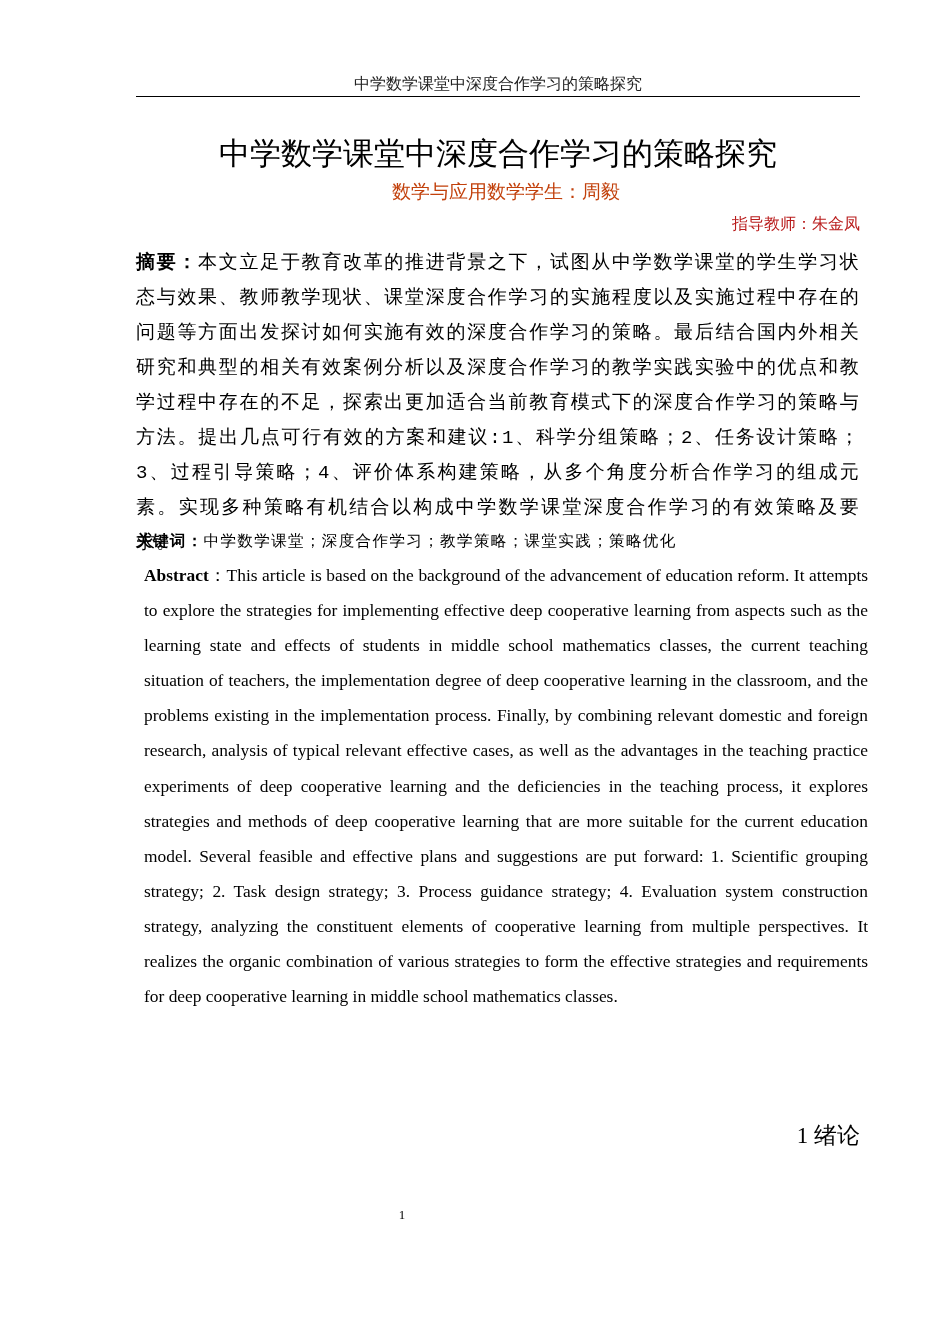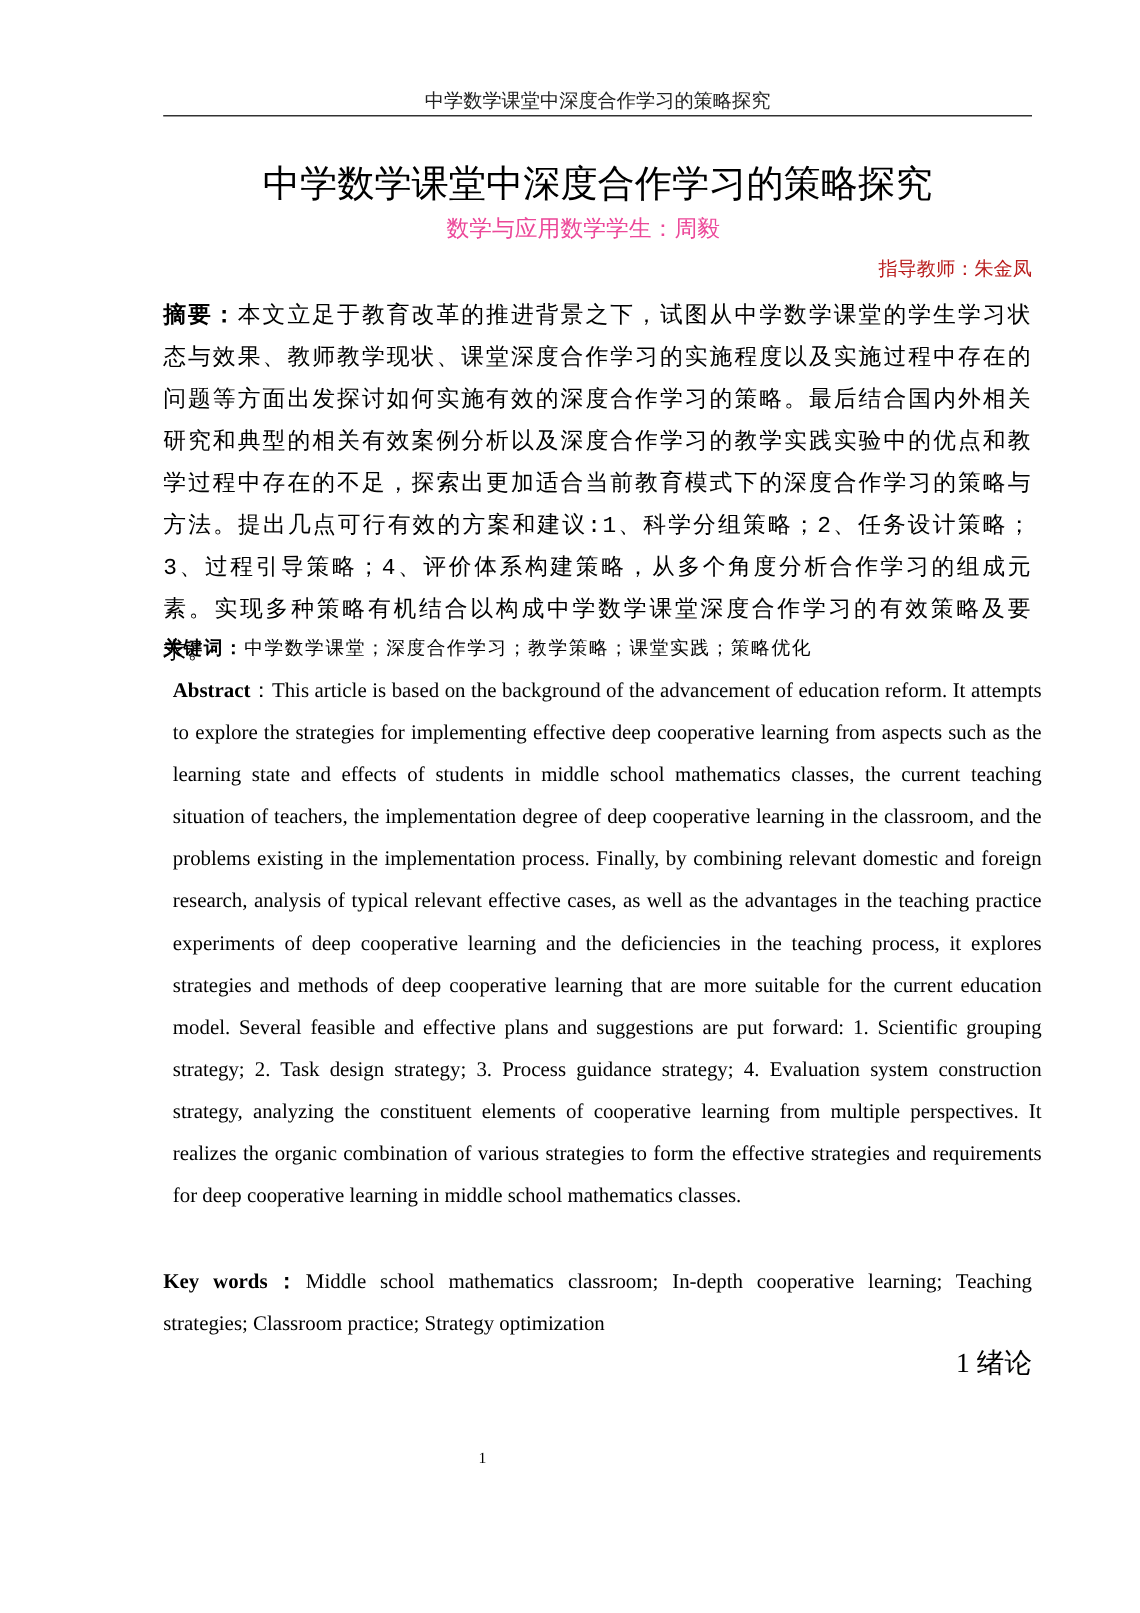--- a/index.html
+++ b/index.html
@@ -12,22 +12,22 @@
   }
   .header-rule {
     position: absolute; left: 136px; top: 96px; width: 724px; height: 0;
     border-top: 1.5px solid #000;
   }
   .title {
     position: absolute; left: 136px; top: 133px; width: 724px; text-align: center;
     font-family: "DejaVu Sans", sans-serif; font-size: 31px; line-height: 40px; color: #000;
   }
   .author {
-    position: absolute; left: 124px; top: 178px; width: 724px; text-align: center;
-    font-family: "DejaVu Serif", serif; font-size: 19px; line-height: 26px; color: #ec4899;
+    position: absolute; left: 144px; top: 178px; width: 724px; text-align: center;
+    font-family: "DejaVu Serif", serif; font-size: 19px; line-height: 26px; color: #c2410c;
   }
   .advisor {
     position: absolute; left: 136px; top: 211px; width: 724px; text-align: right;
     font-family: "DejaVu Serif", serif; font-size: 16px; line-height: 26px; color: #b91c1c;
   }
   .cn-abstract {
     position: absolute; left: 136px; top: 246px; width: 724px;
     font-family: Liberation Mono, monospace; font-size: 19px; line-height: 35px;
     letter-spacing: 1.3px; text-align: justify;
   }
@@ -65,18 +65,17 @@
   <div class="title">中学数学课堂中深度合作学习的策略探究</div>
   <div class="author">数学与应用数学学生：周毅</div>
   <div class="advisor">指导教师：朱金凤</div>
 
   <div class="cn-abstract"><span class="bold-label">摘要：</span><span>本文立足于教育改革的推进背景之下，试图从中学数学课堂的学生学习状态与效果、教师教学现状、课堂深度合作学习的实施程度以及实施过程中存在的问题等方面出发探讨如何实施有效的深度合作学习的策略。最后结合国内外相关研究和典型的相关有效案例分析以及深度合作学习的教学实践实验中的优点和教学过程中存在的不足，探索出更加适合当前教育模式下的深度合作学习的策略与方法。提出几点可行有效的方案和建议:1、科学分组策略；2、任务设计策略；3、过程引导策略；4、评价体系构建策略，从多个角度分析合作学习的组成元素。实现多种策略有机结合以构成中学数学课堂深度合作学习的有效策略及要求。</span></div>
 
   <div class="cn-keywords"><span class="bold-label">关键词：</span><span>中学数学课堂；深度合作学习；教学策略；课堂实践；策略优化</span></div>
 
   <div class="en-abstract"><span class="bold-label">Abstract</span><span>：</span><span>This article is based on the background of the advancement of education reform. It attempts to explore the strategies for implementing effective deep cooperative learning from aspects such as the learning state and effects of students in middle school mathematics classes, the current teaching situation of teachers, the implementation degree of deep cooperative learning in the classroom, and the problems existing in the implementation process. Finally, by combining relevant domestic and foreign research, analysis of typical relevant effective cases, as well as the advantages in the teaching practice experiments of deep cooperative learning and the deficiencies in the teaching process, it explores strategies and methods of deep cooperative learning that are more suitable for the current education model. Several feasible and effective plans and suggestions are put forward: 1. Scientific grouping strategy; 2. Task design strategy; 3. Process guidance strategy; 4. Evaluation system construction strategy, analyzing the constituent elements of cooperative learning from multiple perspectives. It realizes the organic combination of various strategies to form the effective strategies and requirements for deep cooperative learning in middle school mathematics classes.</span></div>
 
-  <div class="en-keywords"><span class="bold-label">Key words</span><span class="bold-label">：</span><span>Middle school mathematics classroom; In-depth cooperative learning; Teaching strategies; Classroom practice; Strategy optimization</span></div>
 
   <div class="section-heading">1 绪论</div>
 
   <div class="page-number">1</div>
 </div>
 
 </body></html>

